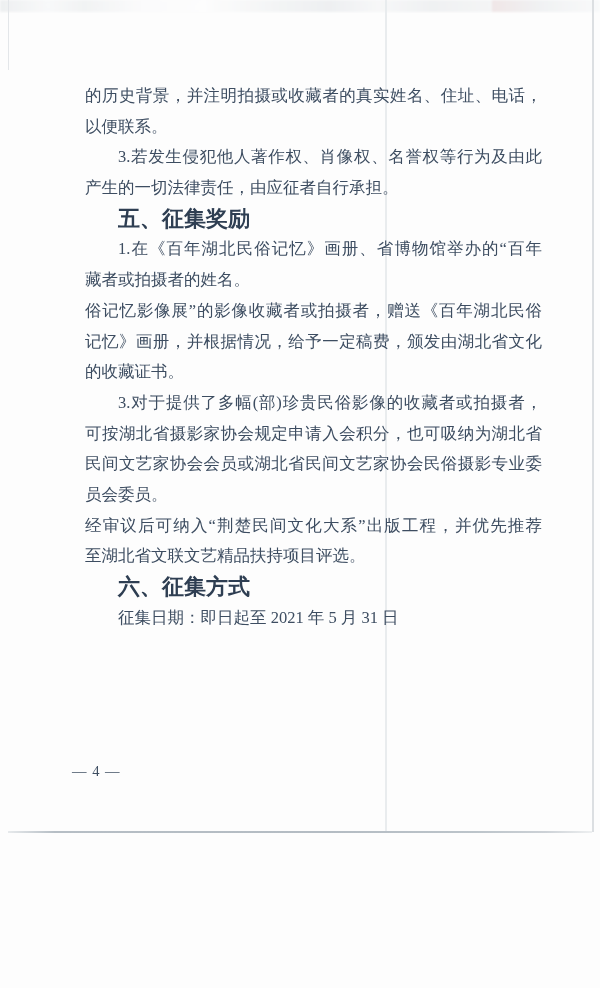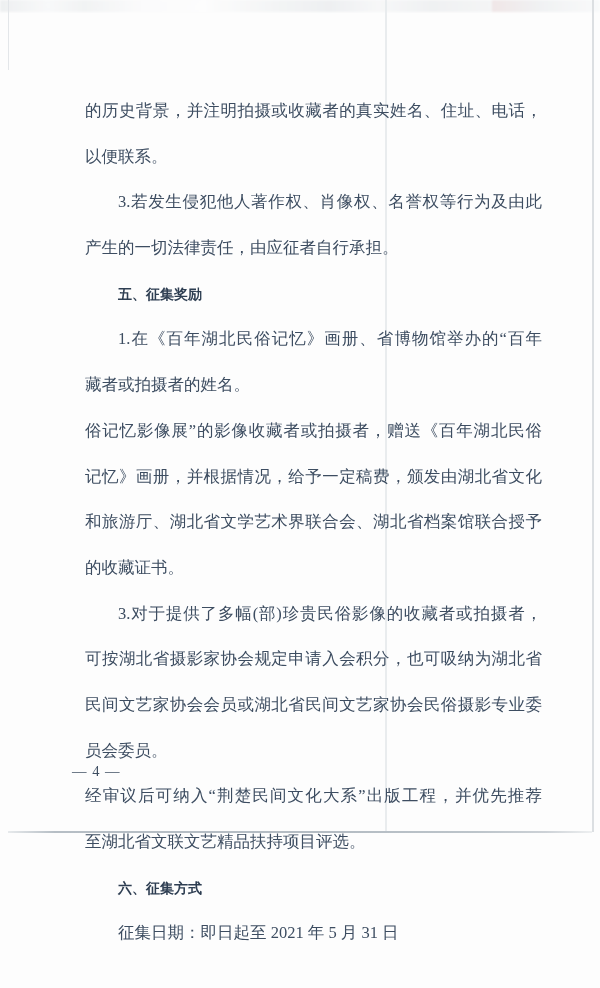--- a/index.html
+++ b/index.html
@@ -68,33 +68,32 @@
     top: 81px;
     width: 457px;
     color: var(--ink, #3d4d61);
     font-size: 16.5px;
   }
   .line {
     height: 30.7px;
     line-height: 30.7px;
     text-align: left;
     white-space: pre;
-    margin-top: 15px;
   }
   .line.full {
     text-align: justify;
     text-align-last: justify;
     text-justify: inter-character;
     white-space: normal;
   }
   .line.indent { padding-left: 33px; }
   .line.bold {
     font-family: "Liberation Sans", sans-serif;
     font-weight: bold;
-    font-size: 14px;
+    font-size: 22px;
     color: var(--ink-bold, #2e3e52);
   }
   .page-number {
     position: absolute;
     left: 72px;
     top: 763px;
     font-size: 14.5px;
     letter-spacing: 1px;
     color: var(--ink, #3d4d61);
   }
@@ -111,21 +110,20 @@
   <div class="doc-body">
       <div class="line full">的历史背景，并注明拍摄或收藏者的真实姓名、住址、电话，</div>
       <div class="line">以便联系。</div>
       <div class="line indent full">3.若发生侵犯他人著作权、肖像权、名誉权等行为及由此</div>
       <div class="line">产生的一切法律责任，由应征者自行承担。</div>
       <div class="line indent bold">五、征集奖励</div>
       <div class="line indent full">1.在《百年湖北民俗记忆》画册、省博物馆举办的“百年</div>
       <div class="line">藏者或拍摄者的姓名。</div>
       <div class="line full">俗记忆影像展”的影像收藏者或拍摄者，赠送《百年湖北民俗</div>
       <div class="line full">记忆》画册，并根据情况，给予一定稿费，颁发由湖北省文化</div>
-      <div class="line full">和旅游厅、湖北省文学艺术界联合会、湖北省档案馆联合授予</div>
       <div class="line">的收藏证书。</div>
       <div class="line indent full">3.对于提供了多幅(部)珍贵民俗影像的收藏者或拍摄者，</div>
       <div class="line full">可按湖北省摄影家协会规定申请入会积分，也可吸纳为湖北省</div>
       <div class="line full">民间文艺家协会会员或湖北省民间文艺家协会民俗摄影专业委</div>
       <div class="line">员会委员。</div>
       <div class="line full">经审议后可纳入“荆楚民间文化大系”出版工程，并优先推荐</div>
       <div class="line">至湖北省文联文艺精品扶持项目评选。</div>
       <div class="line indent bold">六、征集方式</div>
       <div class="line indent">征集日期：即日起至 2021 年 5 月 31 日</div>
     </div>

